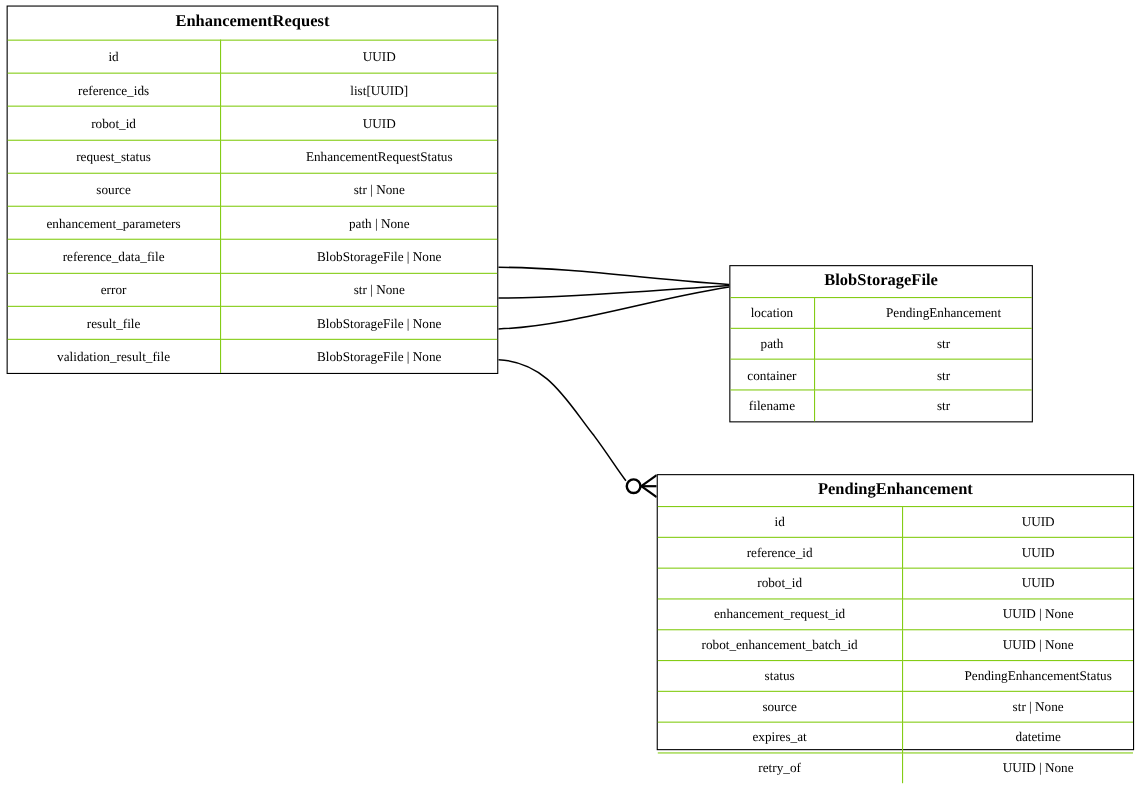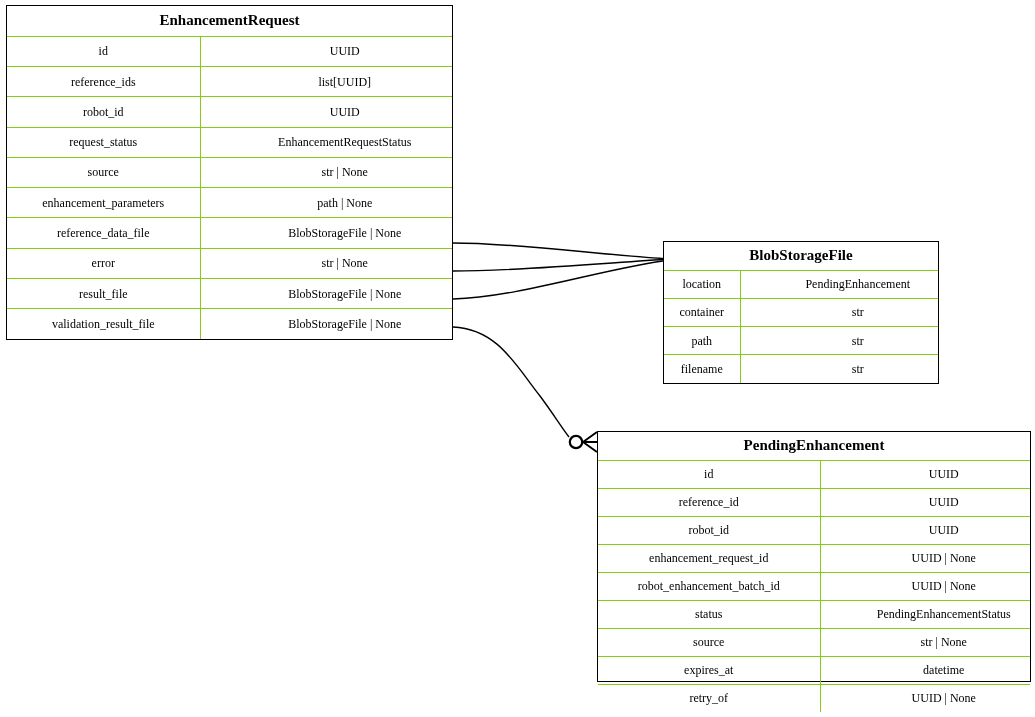--- a/index.html
+++ b/index.html
@@ -159,25 +159,25 @@
         </colgroup>
       <tbody>
           <tr class="title-row">
         <th colspan="2">BlobStorageFile</th>
       </tr>
       <tr>
         <td>location</td>
         <td>PendingEnhancement</td>
       </tr>
       <tr>
+        <td>path</td>
+        <td>str</td>
+      </tr>
+      <tr>
         <td>container</td>
-        <td>str</td>
-      </tr>
-      <tr>
-        <td>path</td>
         <td>str</td>
       </tr>
       <tr>
         <td>filename</td>
         <td>str</td>
       </tr>
     </tbody>
       </table>
   </div>
 

